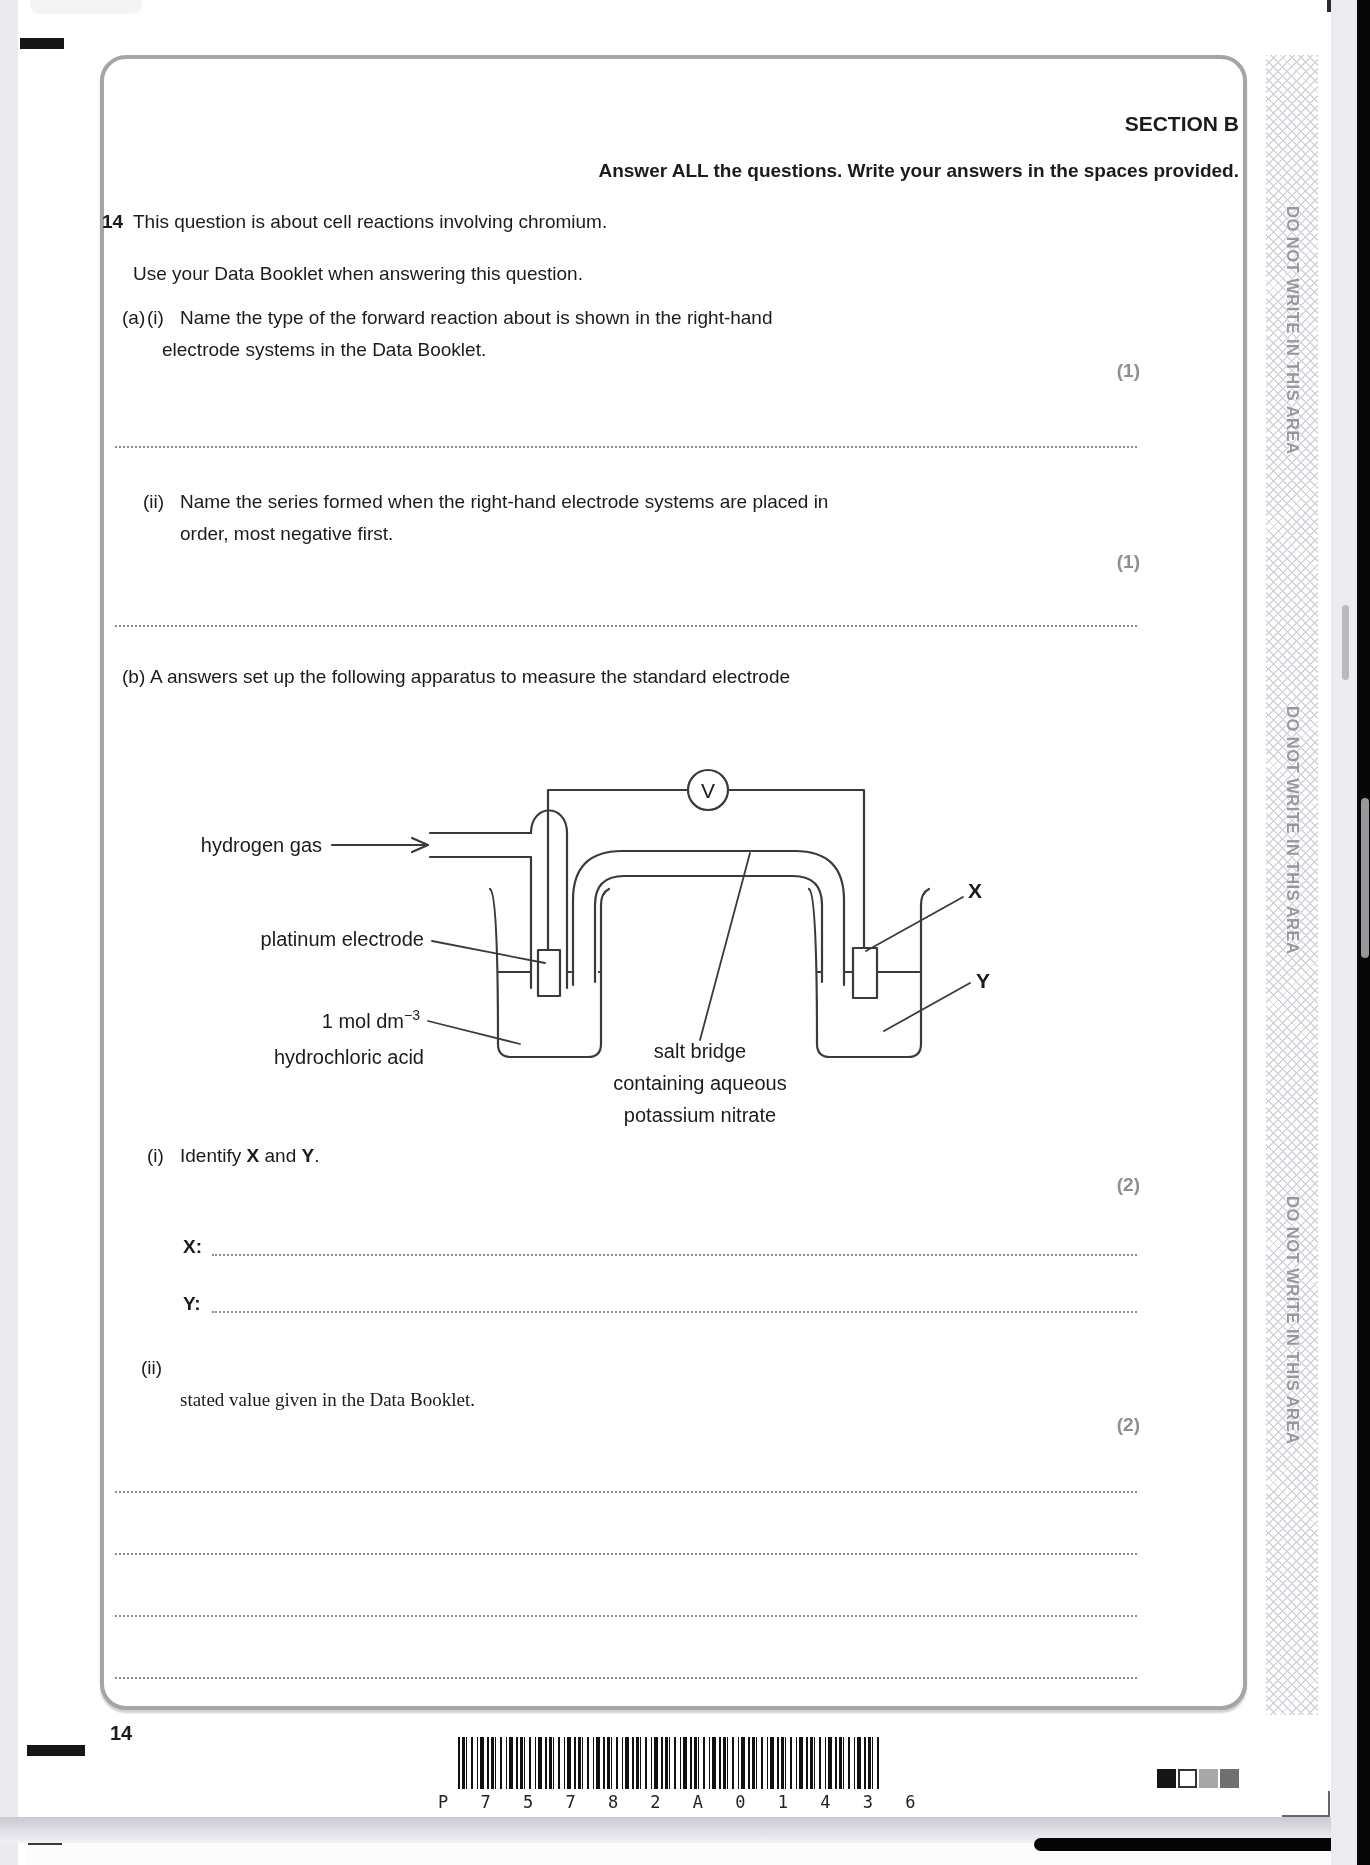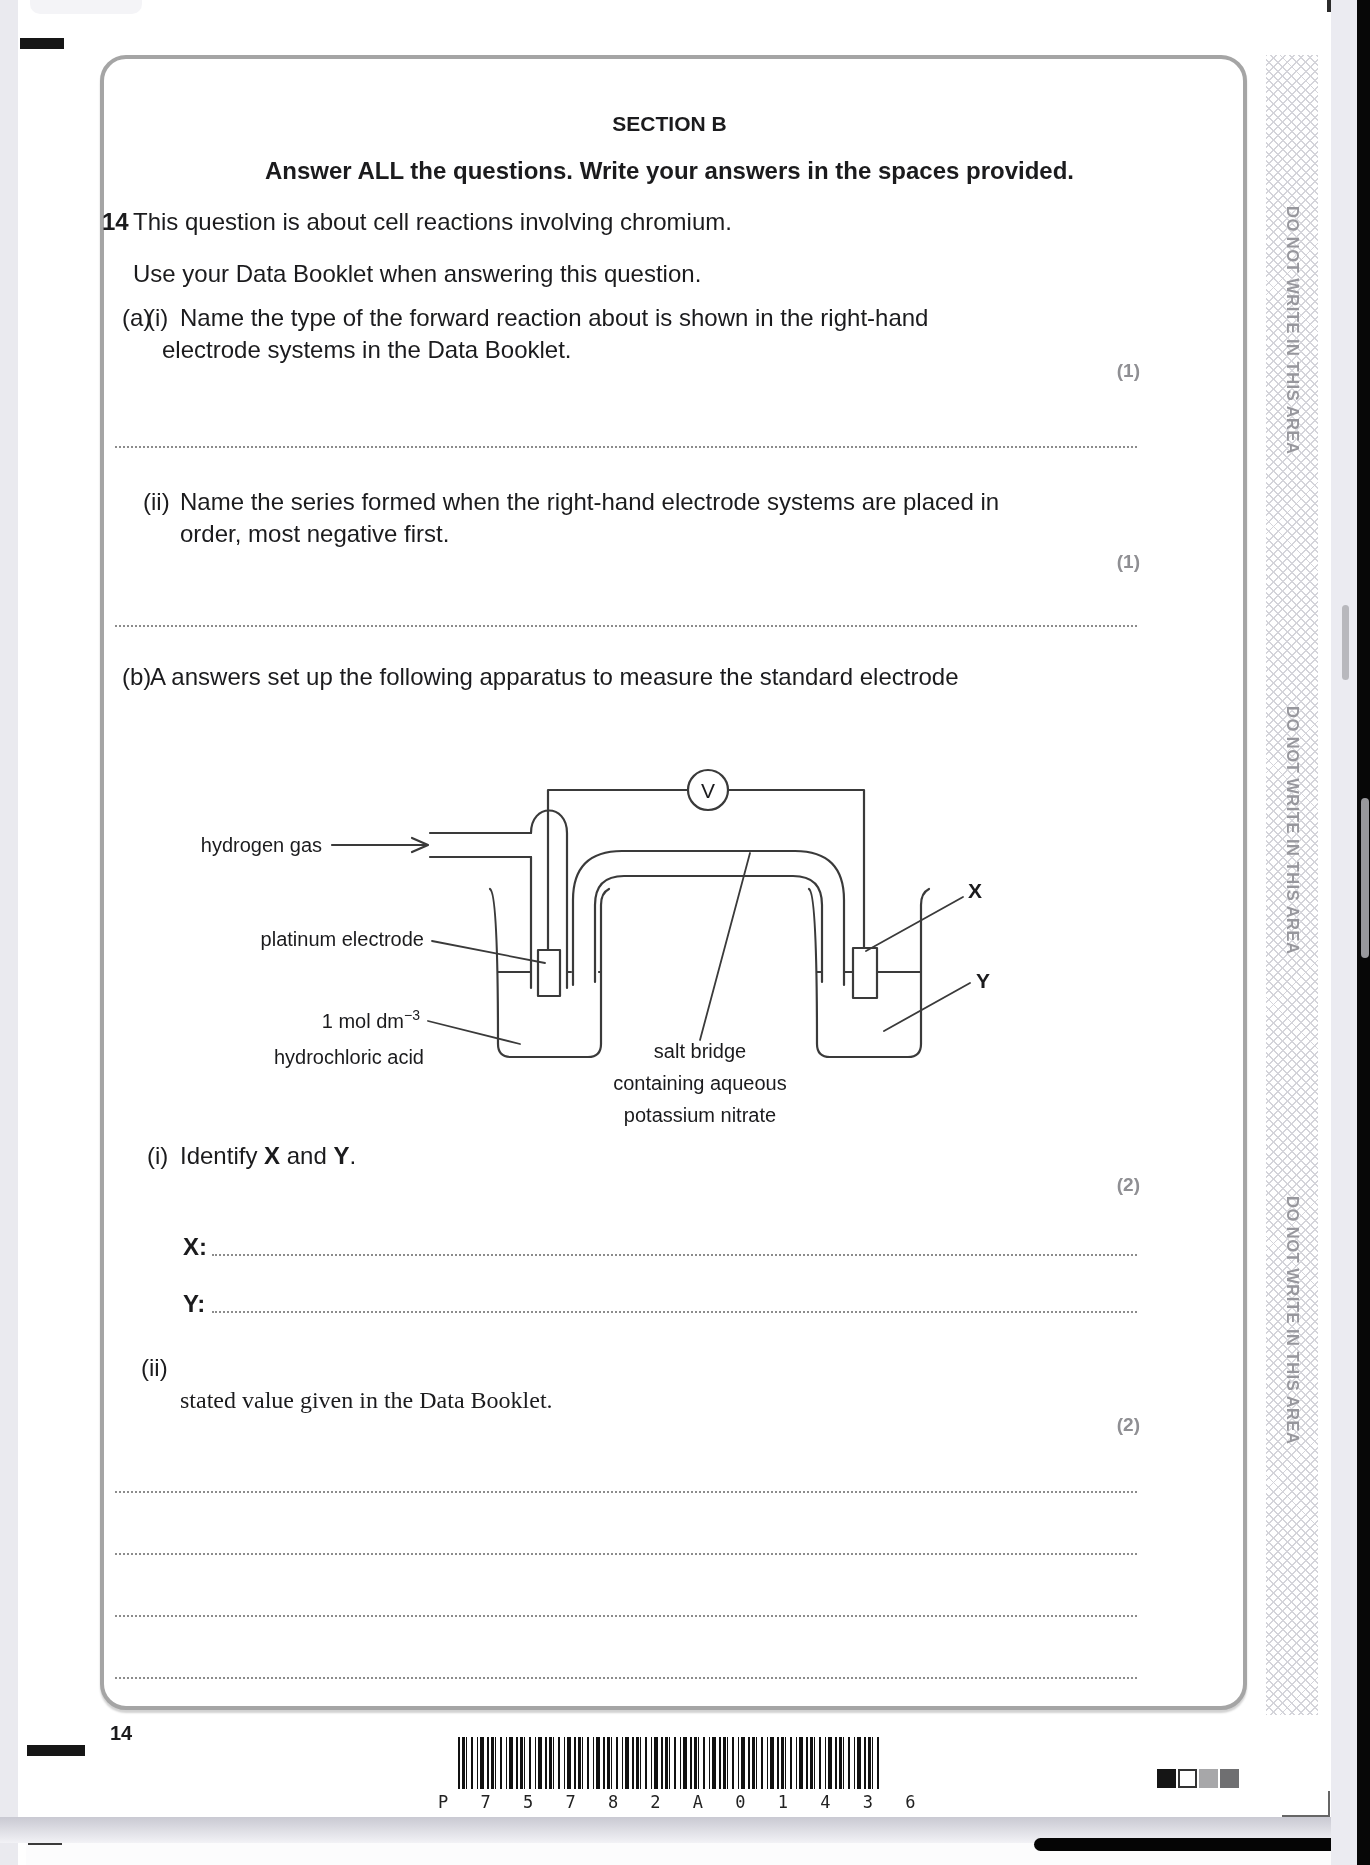--- a/index.html
+++ b/index.html
@@ -18,23 +18,23 @@
             border-radius:26px;background:#ffffff;box-shadow:0 3px 2px rgba(0,0,0,.18);}
   
   .hatch{left:1266px;top:55px;width:52px;height:1660px;
     background-image:
       repeating-linear-gradient(45deg,#d4d4da 0 1.4px,rgba(0,0,0,0) 1.4px 6.5px),
       repeating-linear-gradient(135deg,#d4d4da 0 1.4px,rgba(0,0,0,0) 1.4px 6.5px);}
   .dnw{position:absolute;left:0;width:52px;display:flex;align-items:center;justify-content:center;
        writing-mode:vertical-rl;font-weight:bold;font-size:16.5px;letter-spacing:.5px;
        color:#97979d;text-shadow:0 0 3px #fff;white-space:nowrap;}
   
-  .t{font-size:24px;line-height:26px;white-space:nowrap;}
+  .t{font-size:19px;line-height:26px;white-space:nowrap;}
   .b{font-weight:bold;}
-  .center{left:100px;width:1139px;text-align:center;white-space:nowrap;}
+  .center{left:100px;width:1139px;text-align:right;white-space:nowrap;}
   .marks{font-size:19px;font-weight:bold;color:#8f8f93;}
   .dotline{border-bottom:2.5px dotted #8c8c8c;height:0;}
   
   .pageno{font-size:20px;font-weight:bold;}
   .barcode{left:458px;top:1737px;width:425px;height:52px;background:#fff;
     background-image:repeating-linear-gradient(90deg,
       #111 0 2px,#fff 2px 4px,#111 4px 7px,#fff 7px 8px,#111 8px 9px,#fff 9px 13px,
       #111 13px 15px,#fff 15px 19px,#111 19px 20px,#fff 20px 22px,#111 22px 26px,#fff 26px 29px);}
   .barcode-text{left:438px;top:1792px;width:465px;text-align:center;font-size:17px;
     letter-spacing:11px;color:#222;font-family:"DejaVu Sans Mono",monospace;white-space:nowrap;}

